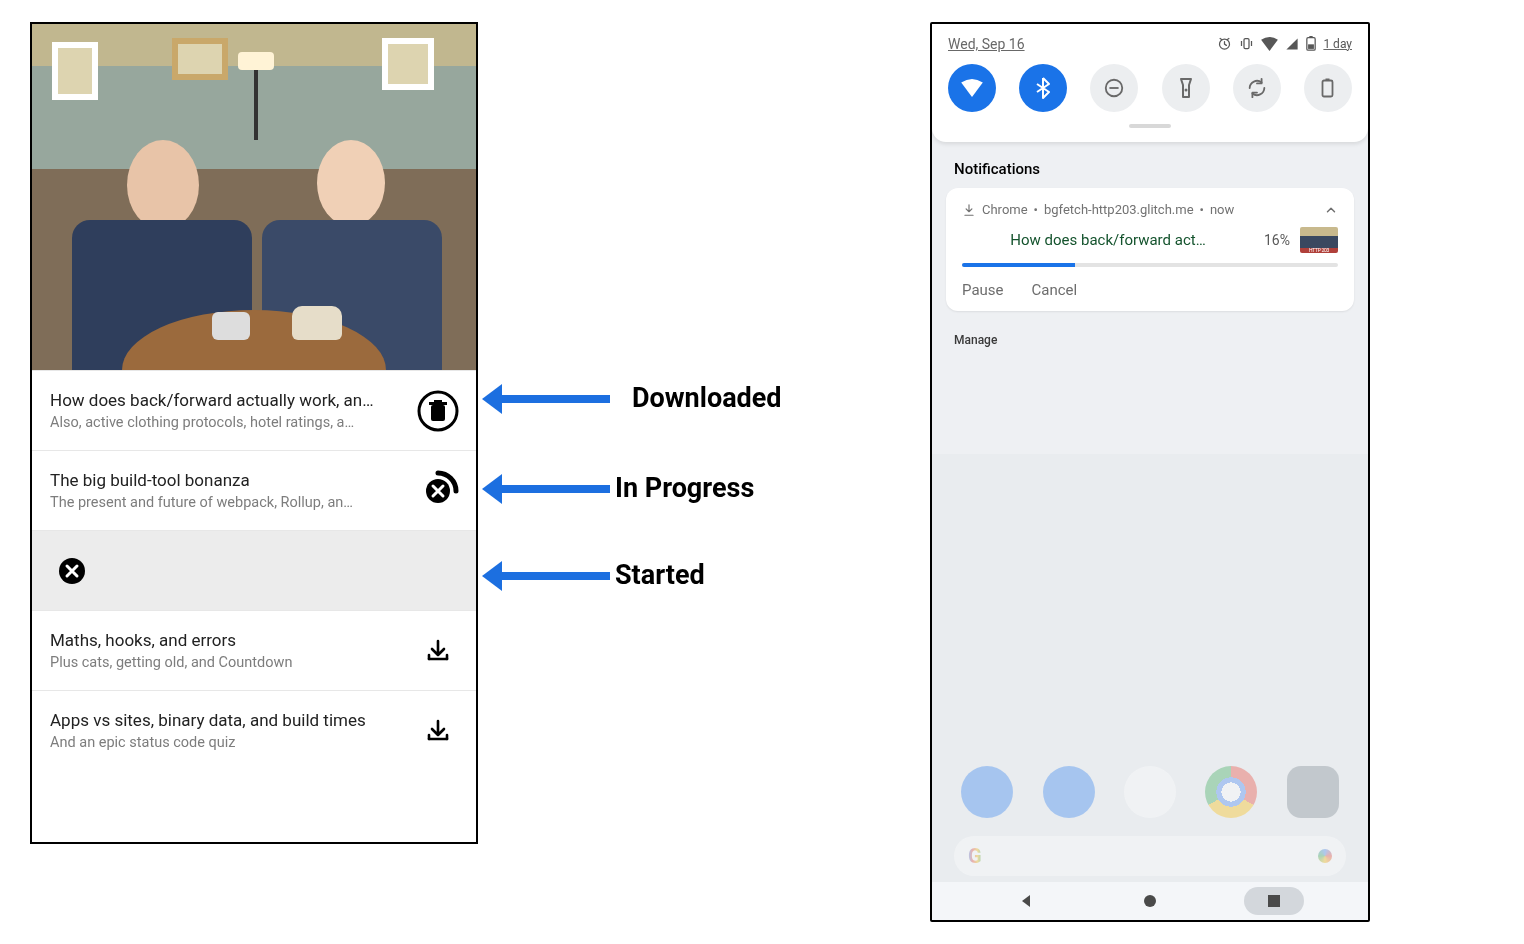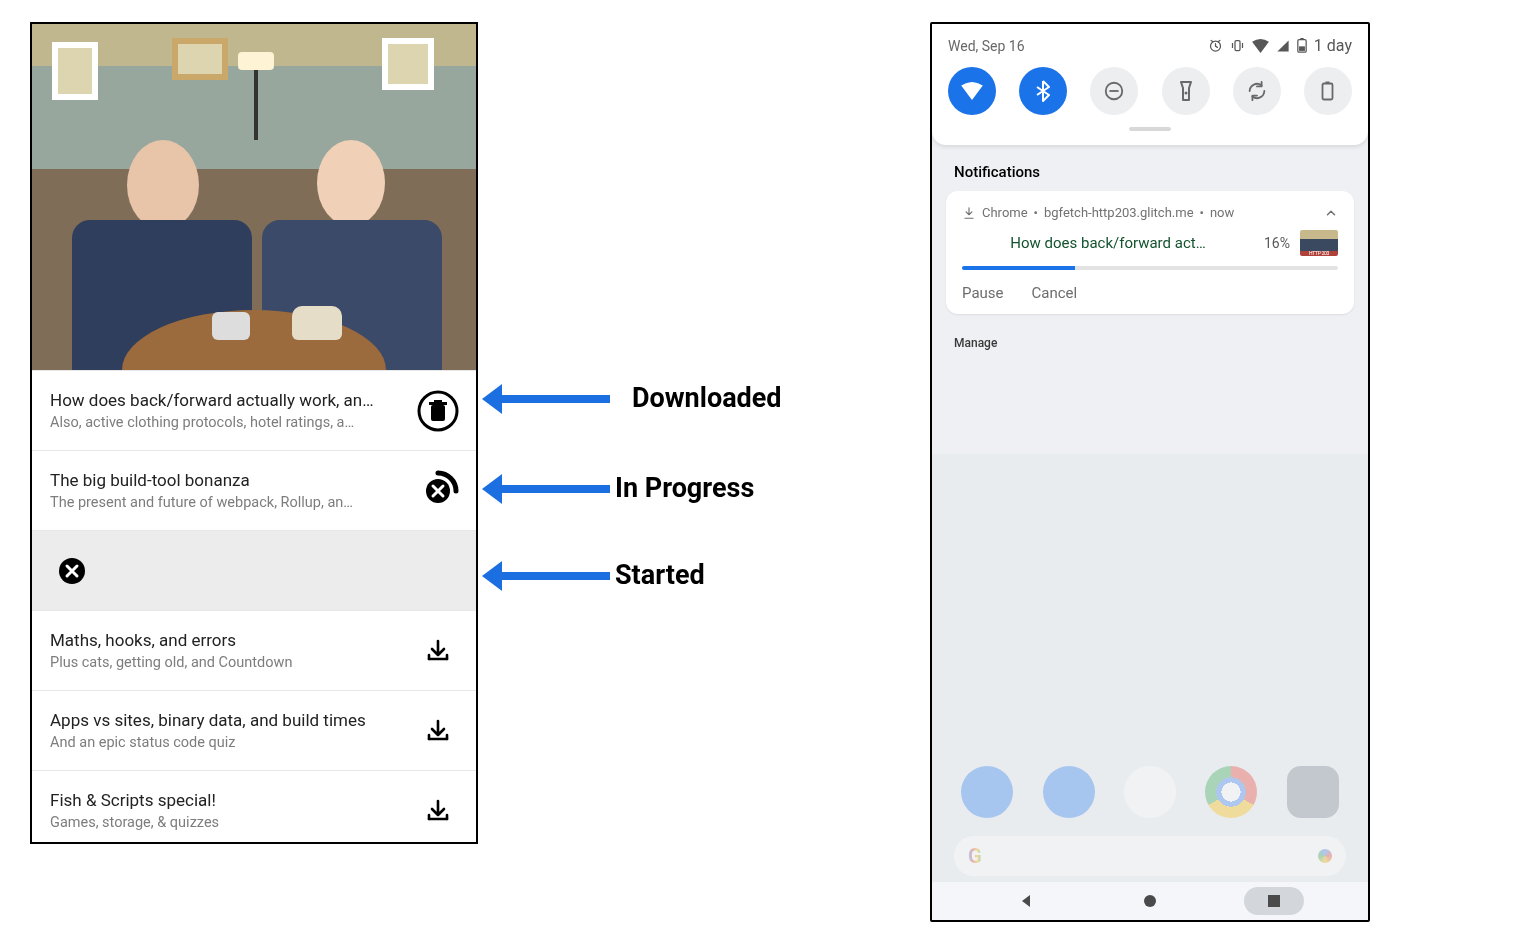--- a/index.html
+++ b/index.html
@@ -80,21 +80,21 @@
     height: 900px;
     border: 2px solid #000;
     background: #eef0f3;
     overflow:hidden;
     border-radius:2px;
   }
   .qs-panel {
     margin:0; background:#fff; border-radius:0 0 14px 14px; padding:12px 16px 14px;
     box-shadow:0 2px 4px rgba(0,0,0,.1);
   }
-  .statusbar { display:flex; align-items:center; font-size:14px; color:#686868; }
+  .statusbar { display:flex; align-items:flex-start; font-size:14px; color:#686868;text-decoration:underline; }
   .statusbar .sp { flex:1; }
   .status-icons { display:flex; align-items:center; gap:7px; color:#575757;}
   .qs-toggles { display:flex; gap:14px; margin-top:12px; justify-content:space-between;}
   .tog { width:48px; height:48px; border-radius:50%; background:#eceef0; display:flex; align-items:center; justify-content:center;}
   .tog.on { background:#1a73e8; color:#fff;}
   .handle { width:42px; height:4px; background:#d8d8d8; border-radius:2px; margin:12px auto 0;}
   .section-label { font-size:15px; color:#000000; padding:18px 22px 10px; font-weight:500;}
   .notif-card {
     margin:0 14px; background:#fff; border-radius:12px; padding:14px 16px 12px;
     box-shadow:0 1px 2px rgba(0,0,0,.08);
@@ -213,33 +213,20 @@
     </div>
     <div class="row-icon">
   <svg width="26" height="26" viewBox="0 0 26 26">
     <path d="M13 3 V17 M7 11 L13 17 L19 11" fill="none" stroke="#000" stroke-width="2.6" stroke-linecap="round" stroke-linejoin="round"></path>
     <path d="M4 21 H22" stroke="#000" stroke-width="2.6" stroke-linecap="round"></path>
     <path d="M4 17 V21 M22 17 V21" stroke="#000" stroke-width="2.6" stroke-linecap="round"></path>
   </svg>
 </div>
   </div>
 
-  <div class="row">
-    <div class="row-text">
-      <div class="row-title">Fish &amp; Scripts special!</div>
-      <div class="row-sub">Games, storage, &amp; quizzes</div>
-    </div>
-    <div class="row-icon">
-  <svg width="26" height="26" viewBox="0 0 26 26">
-    <path d="M13 3 V17 M7 11 L13 17 L19 11" fill="none" stroke="#000" stroke-width="2.6" stroke-linecap="round" stroke-linejoin="round"></path>
-    <path d="M4 21 H22" stroke="#000" stroke-width="2.6" stroke-linecap="round"></path>
-    <path d="M4 17 V21 M22 17 V21" stroke="#000" stroke-width="2.6" stroke-linecap="round"></path>
-  </svg>
-</div>
-  </div>
 </div>
 </div>
 
 <div class="arrow" style="left:500px; top:395px;"></div>
 <div class="annot" style="left:632px; top:382px;">Downloaded</div>
 
 <div class="arrow" style="left:500px; top:485px;"></div>
 <div class="annot" style="left:615px; top:472px;">In Progress</div>
 
 <div class="arrow" style="left:500px; top:572px;"></div>
@@ -295,21 +282,21 @@
             <path d="M12 20 L24 4 Q12 -4 0 4 Z" fill="#575757"></path>
           </svg>
         <svg width="14" height="14" viewBox="0 0 20 20">
             <path d="M2 18 L18 18 L18 2 Z" fill="#575757"></path>
           </svg>
         <svg width="10" height="15" viewBox="0 0 12 18">
             <rect x="1" y="2" width="10" height="15" rx="1.5" fill="none" stroke="#575757" stroke-width="1.5"></rect>
             <rect x="4" y="0" width="4" height="2" fill="#575757"></rect>
             <rect x="2.5" y="10" width="7" height="5.5" fill="#575757"></rect>
           </svg>
-        <span style="font-size:16px;">1 day</span>
+        <span style="font-size:12px;">1 day</span>
       </span>
     </div>
     <div class="qs-toggles" id="qs-toggles">
         <div class="tog on" style="color: rgb(255, 255, 255);">
           <svg width="22" height="18" viewBox="0 0 24 20">
             <path d="M12 20 L24 4 Q12 -4 0 4 Z" fill="currentColor"></path>
           </svg>
         </div>
         <div class="tog on" style="color: rgb(255, 255, 255);">
           <svg width="14" height="22" viewBox="0 0 14 22">

